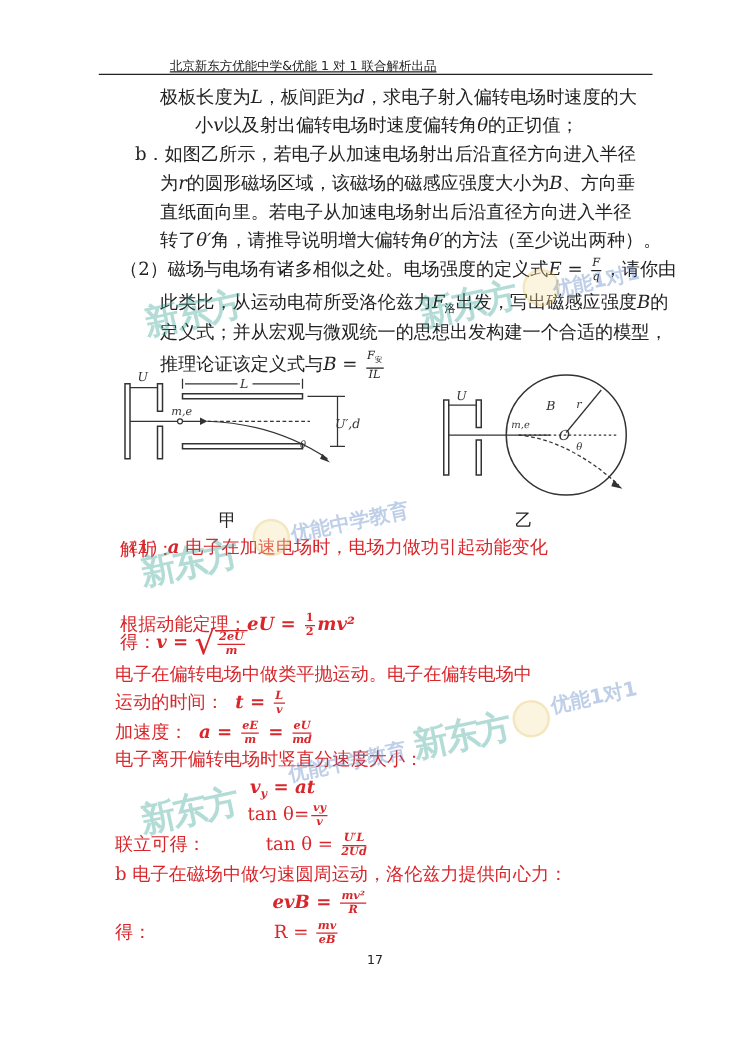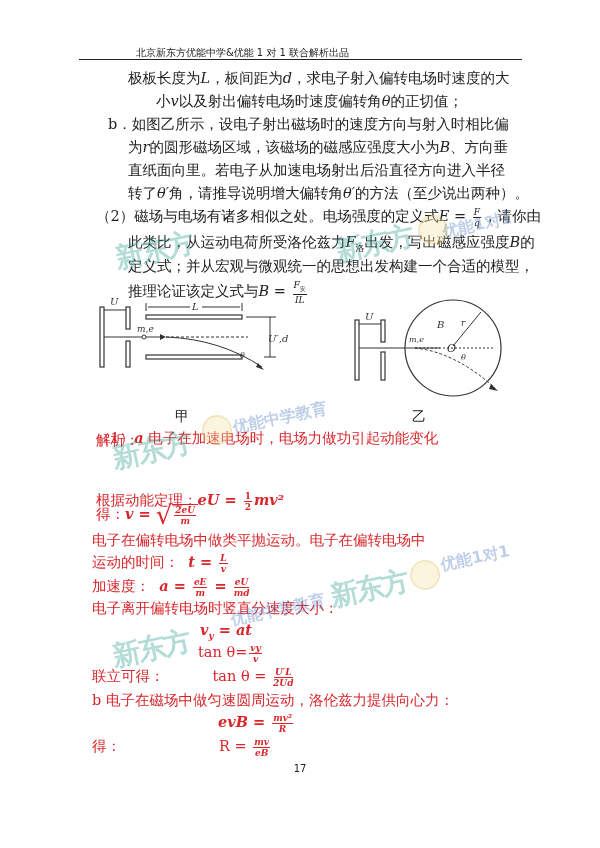--- a/index.html
+++ b/index.html
@@ -1,19 +1,19 @@
 <!DOCTYPE html>
 <html><head>
 <meta charset="utf-8">
 <style>
   html, body { margin:0; padding:0; background:#ffffff; }
   body { width:600px; height:848px; position:relative; overflow:hidden;
          font-family:"DejaVu Serif", serif; color:#222; }
   .header { position:absolute; top:46px; left:0; width:485px; text-align:center;
-            font-family:"DejaVu Sans", sans-serif; font-size:10px; color:#222; }
+            font-family:"DejaVu Sans", sans-serif; font-size:10px; color:#222;text-decoration:underline; }
   .header-rule { position:absolute; top:59px; left:79px; width:443px; height:1px; background:#222; }
   .line { position:absolute; font-size:14.5px; white-space:nowrap; line-height:20px; }
   .q { color:#222; }
   .ans { color:#d9262b; }
   i.m { font-family:"DejaVu Serif", serif; font-style:italic; }
   b.m { font-style:italic; font-weight:bold; font-family:"DejaVu Serif", serif; }
   .frac { display:inline-flex; flex-direction:column; align-items:center; vertical-align:middle;
           font-size:9px; line-height:10px; margin:0 2px; }
   .frac .num { border-bottom:1px solid currentColor; padding:0 1px; }
   .sqrt { display:inline-flex; align-items:center; vertical-align:middle; }
@@ -35,21 +35,21 @@
 <div class="header">北京新东方优能中学&amp;优能 1 对 1 联合解析出品</div>
 <div class="header-rule"></div>
 
 <div class="line q" style="top:68px; left:128px;">
   <span>极板长度为</span><i class="m">L</i><span>，板间距为</span><i class="m">d</i><span>，求电子射入偏转电场时速度的大</span>
 </div>
 <div class="line q" style="top:91px; left:128px;margin-left:28px;">
   <span>小</span><i class="m">v</i><span>以及射出偏转电场时速度偏转角</span><i class="m">θ</i><span>的正切值；</span>
 </div>
 <div class="line q" style="top:114px; left:108px;">
-  <span>b．</span><span>如图乙所示，设电子射出磁场时的速度方向与射入时相比偏</span>
+  <span>b．</span><span>如图乙所示，若电子从加速电场射出后沿直径方向进入半径</span>
 </div>
 <div class="line q" style="top:137px; left:128px;">
   <span>为</span><i class="m">r</i><span>的圆形磁场区域，该磁场的磁感应强度大小为</span><i class="m">B</i><span>、方向垂</span>
 </div>
 <div class="line q" style="top:160px; left:128px;">直纸面向里。若电子从加速电场射出后沿直径方向进入半径</div>
 <div class="line q" style="top:183px; left:128px;">
   <span>转了</span><i class="m">θ′</i><span>角，请推导说明增大偏转角</span><i class="m">θ′</i><span>的方法（至少说出两种）。</span>
 </div>
 <div class="line q" style="top:206px; left:96px;">
   <span>（2）</span><span>磁场与电场有诸多相似之处。电场强度的定义式</span><i class="m">E</i><span> = </span><span class="frac">

